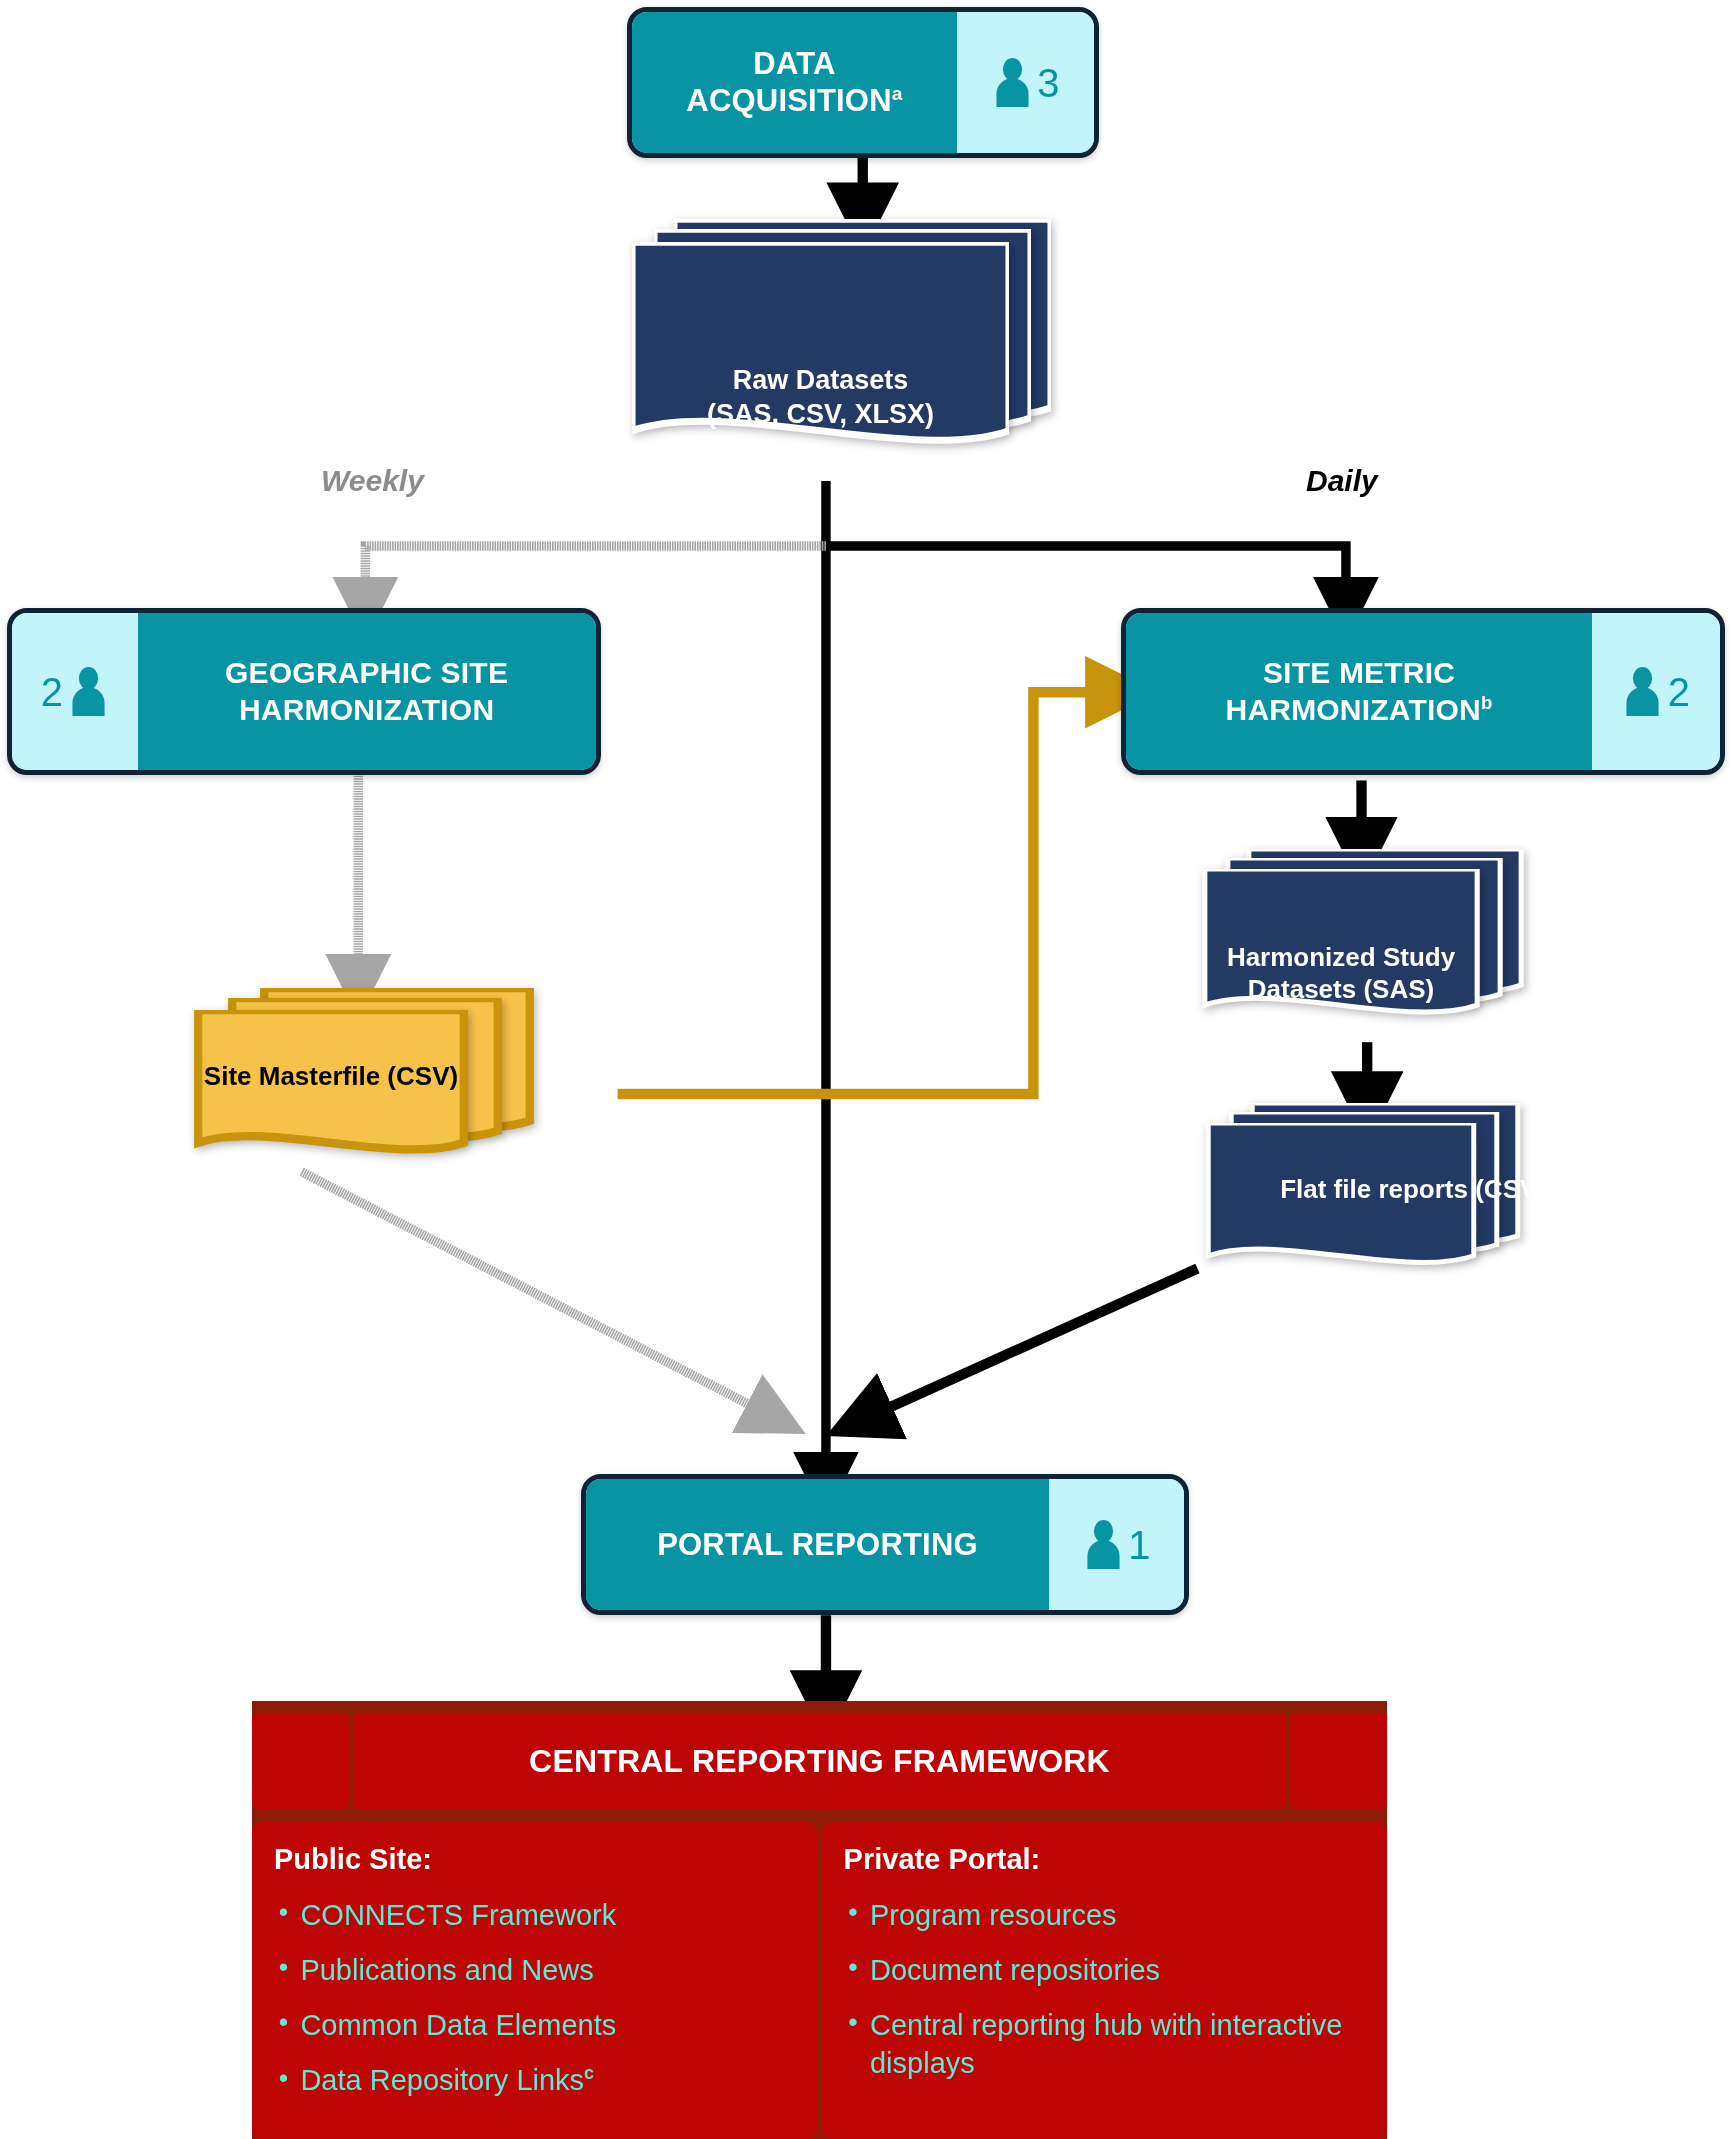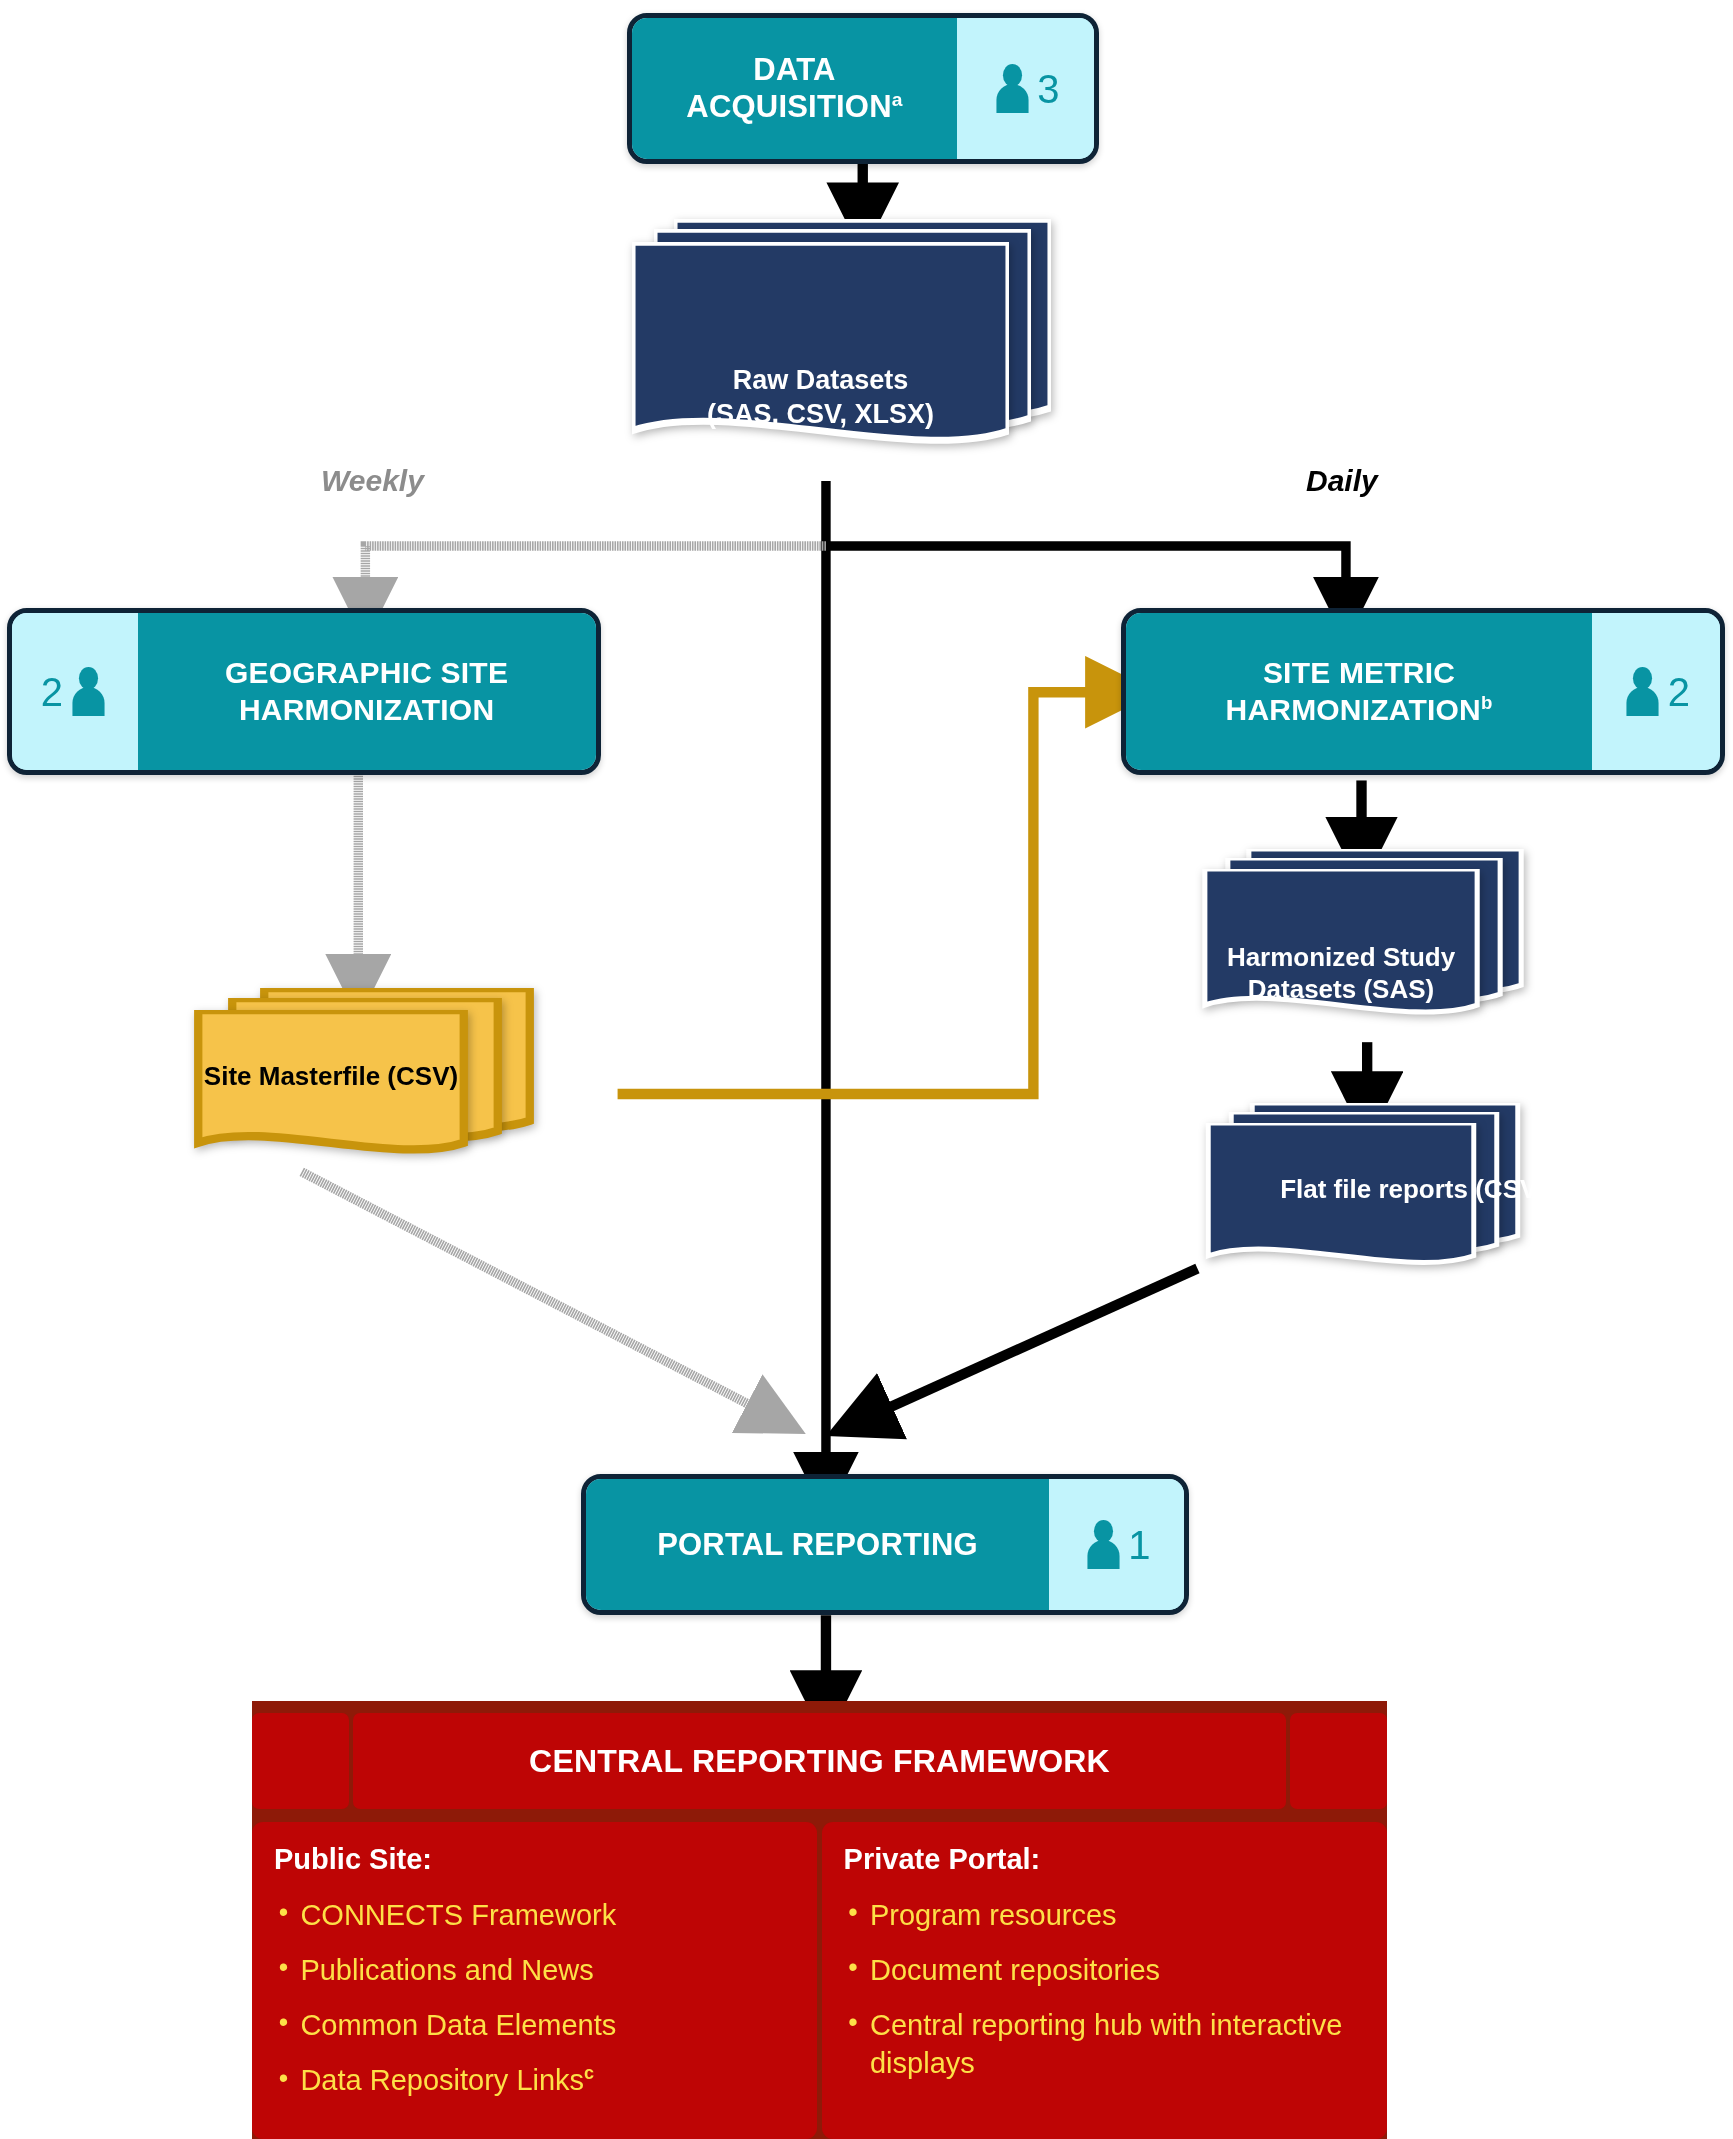--- a/index.html
+++ b/index.html
@@ -84,21 +84,21 @@
   #fw-title {
     color: #ffffff; font-weight: 700; font-size: 32px; letter-spacing: 0.2px;
     text-align: center;
   }
   #fw-mid-mortar { height: 12.3px; background:#8E1A08; }
   #fw-cols { display:flex; gap: 4.2px; background:#8E1A08; min-height: 317px; }
   #fw-cols .col { background:#BE0505; flex: 1; padding: 21px 0 16px 22px; border-radius: 11px; }
   .col-head { color:#fff; font-weight:700; font-size:29px; margin-bottom: 20px; }
   .col ul { list-style:none; }
   .col li {
-    color:#fde047; font-size:29px; font-weight:400; line-height:1.32;
+    color:#5eead4; font-size:29px; font-weight:400; line-height:1.32;
     margin-bottom: 17px; padding-left: 26.4px; position: relative;
   }
   .col li::before {
     content: "\2022"; position: absolute; left: 4.7px; top: -0.9px;
     font-size: 27px; line-height: 1.32;
   }
   .col li .sup { font-size:.62em; }
 </style>
 </head>
 <body>
@@ -134,21 +134,21 @@
 
     <path d="M 2888,1655 L 2888,1800" stroke="#000000" stroke-width="22" fill="none" marker-end="url(#ahBlack)"></path>
 
     <path d="M 2900,2210 L 2900,2340" stroke="#000000" stroke-width="22" fill="none" marker-end="url(#ahBlack)"></path>
 
     <path d="M 2540,2690 L 1830,3010" stroke="#000000" stroke-width="22" fill="none" marker-end="url(#ahBlack)"></path>
 
     <path d="M 1752,3425 L 1752,3610" stroke="#000000" stroke-width="22" fill="none" marker-end="url(#ahBlack)"></path>
   </svg>
 
-  <div class="proc" id="node-data-acquisition" style="left:627px; top:13px; width:472px; height:151px;">
+  <div class="proc" id="node-data-acquisition" style="left:627px; top:7px; width:472px; height:151px;">
     <div class="body" style="flex:1; font-size:31px;">
       <span><span>DATA ACQUISITION</span><span class="sup">a</span></span>
     </div>
     <div class="people" style="width:137px;">
       <svg class="person-svg" width="41" height="52" viewBox="0 0 24 30">
         <ellipse cx="12" cy="7" rx="5.6" ry="6.6" fill="#0894A3"></ellipse>
         <path d="M2.6 29 V21.5 a9.4 9.4 0 0 1 18.8 0 V29 z" fill="#0894A3"></path>
       </svg>
       <span class="cnt">3</span>
     </div>

